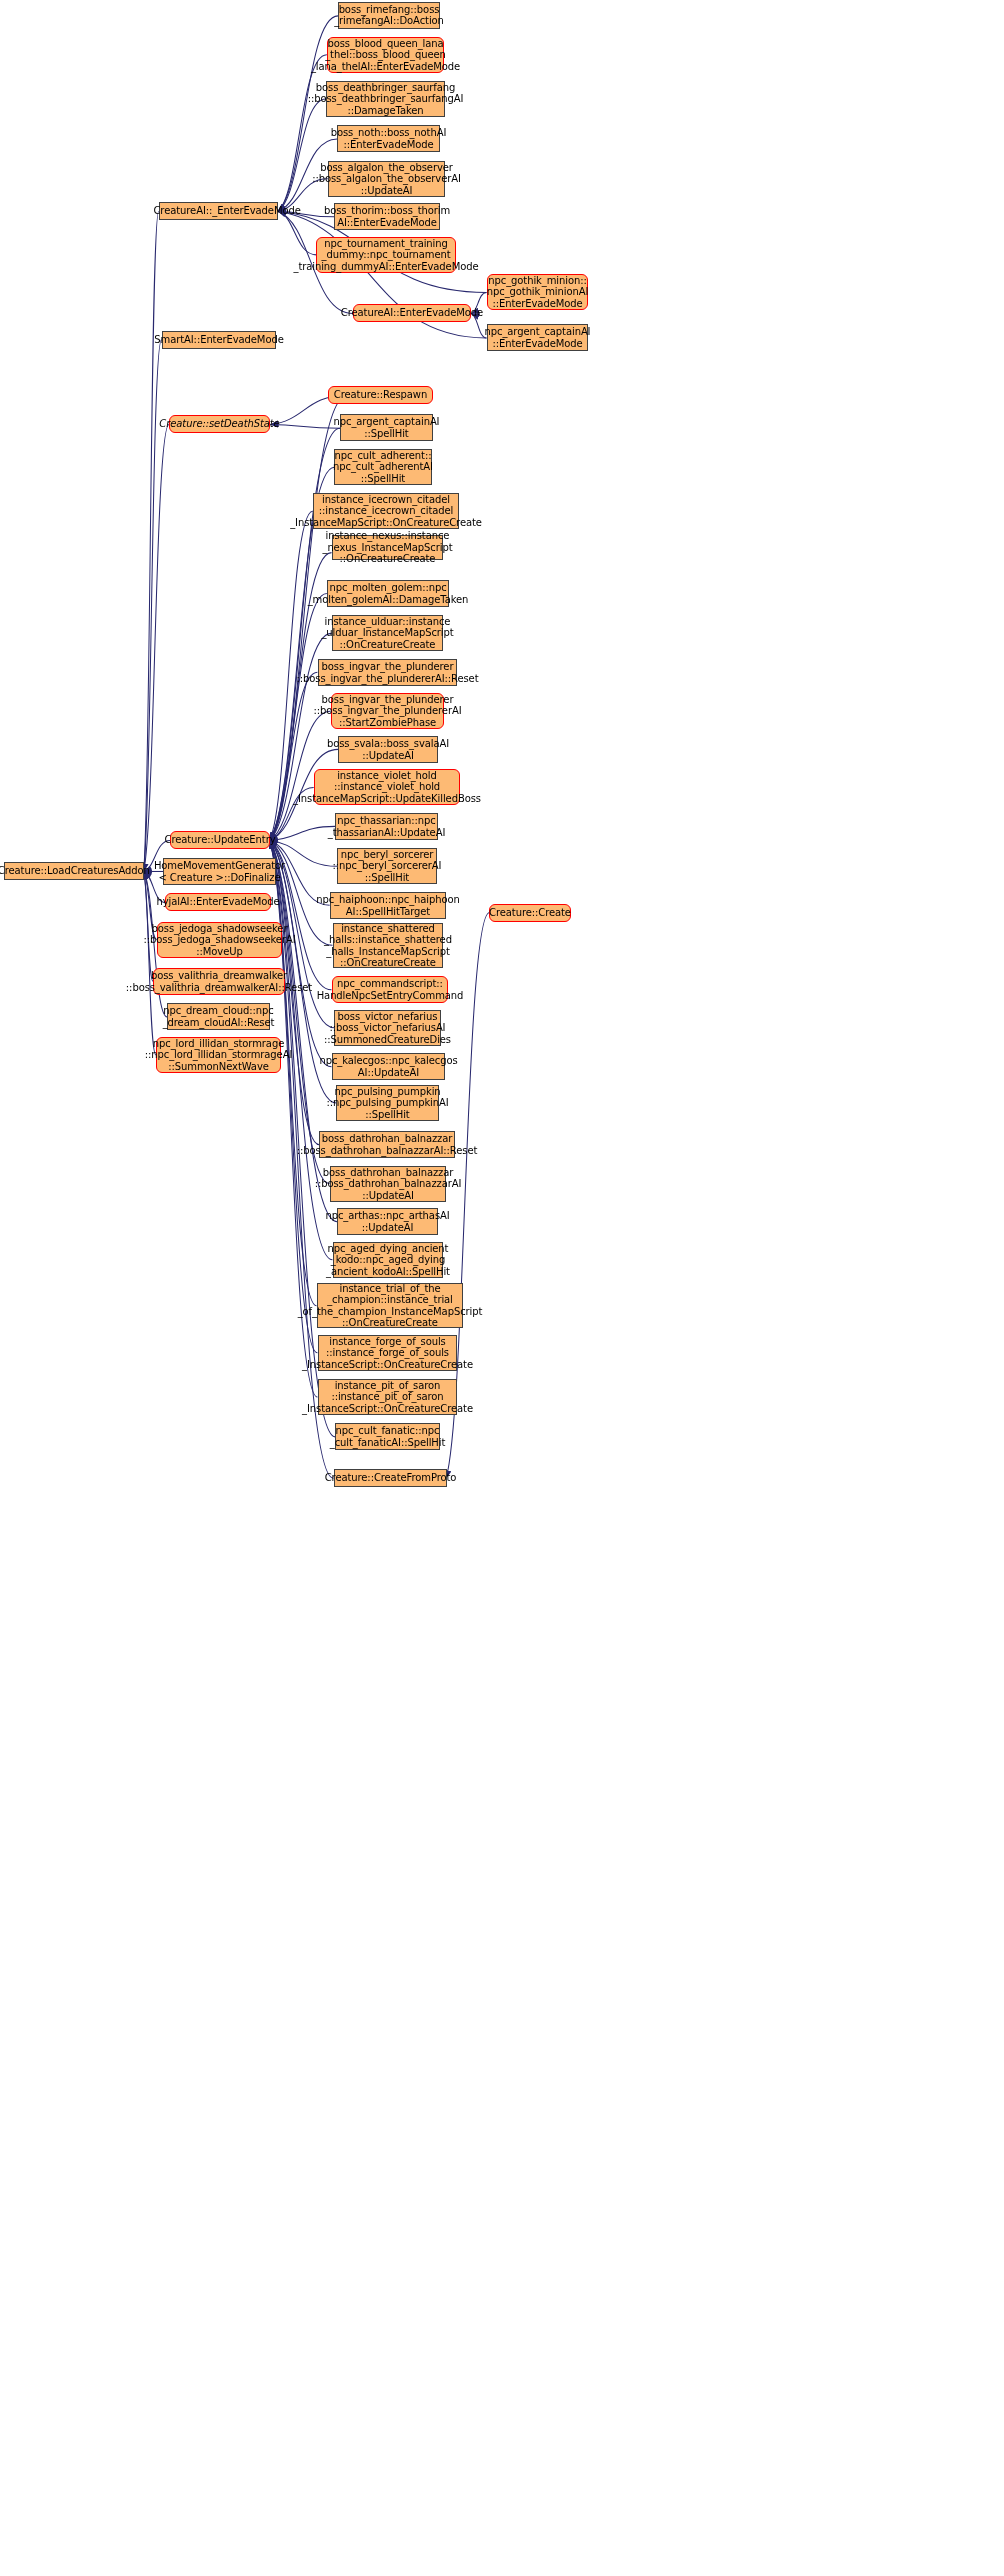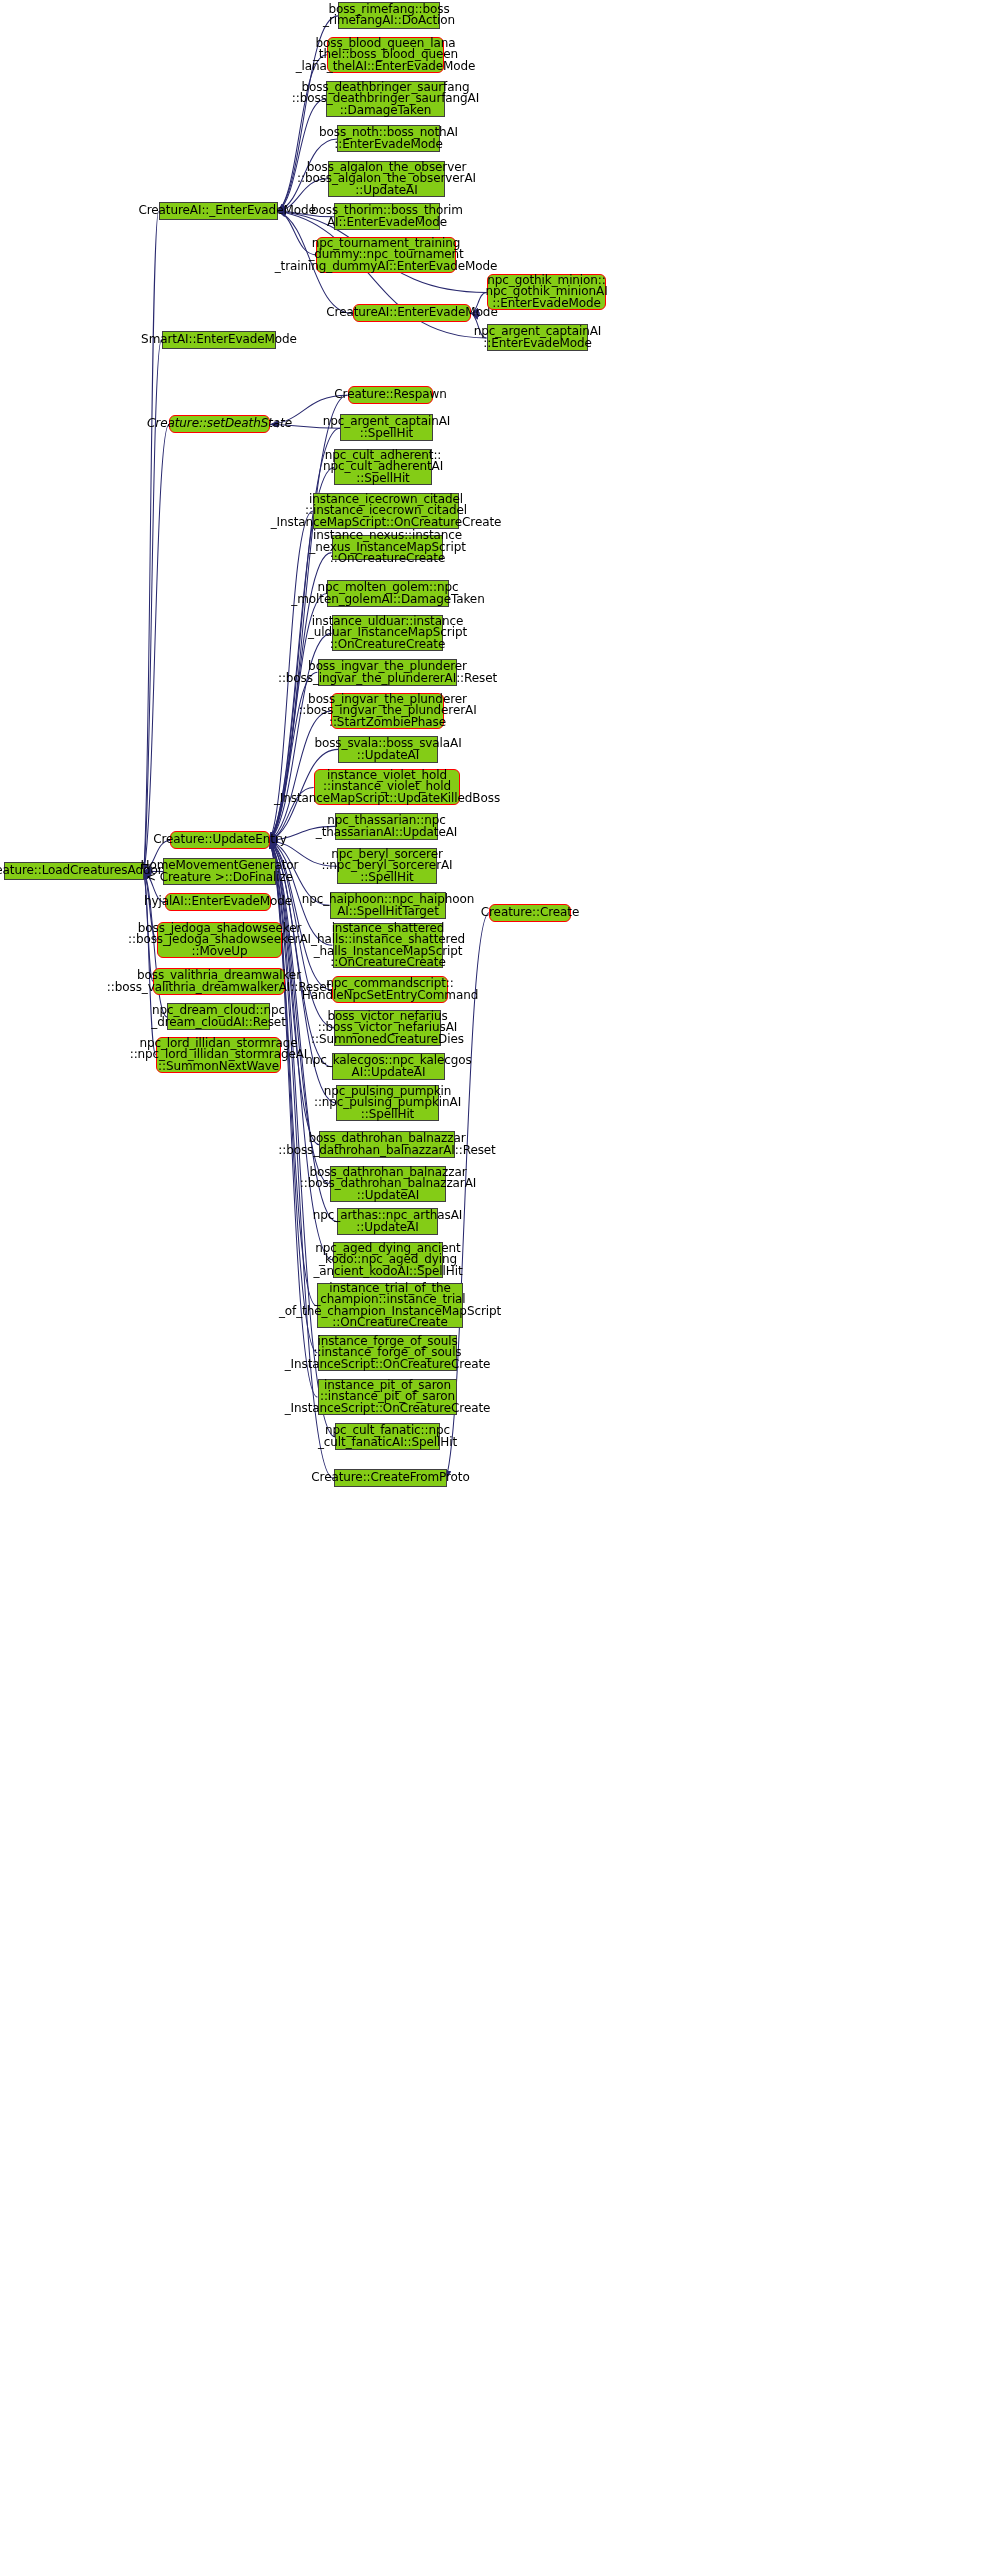--- a/index.html
+++ b/index.html
@@ -1,21 +1,21 @@
 <!DOCTYPE html>
 <html style="font-size:15px"><head>
 <meta charset="utf-8">
 <style>
   html,body{margin:0;padding:0;background:#ffffff;}
   body{font-family:"DejaVu Sans","Liberation Sans",sans-serif;}
   #graph{position:relative;width:1004px;height:2576px;background:#fff;overflow:hidden;}
   svg.edges{position:absolute;left:0;top:0;width:1004px;height:2576px;pointer-events:none;}
   .node{position:absolute;box-sizing:border-box;display:flex;align-items:center;justify-content:center;
-        text-align:center;background:#84cc16;border:0.9px solid #404040;color:#000000;
-        font-size:12px;line-height:11.5px;letter-spacing:-0.1px;white-space:pre-line;padding:0.9px 2.8px;}
+        text-align:center;background:#fdba74;border:0.9px solid #404040;color:#000000;
+        font-size:10px;line-height:11.5px;letter-spacing:-0.1px;white-space:pre-line;padding:0.9px 2.8px;}
   .node.red{border-color:#ff0000;border-radius:6px;}
   .node.thick{border-width:1.2px;}
 </style>
 </head>
 <body>
 
 <div id="graph">
   <svg class="edges" id="edge-layer" viewBox="0 0 1069 2742">
     <defs>
       <marker id="ah" markerWidth="9" markerHeight="7" refX="8.5" refY="3.5" orient="auto" markerUnits="userSpaceOnUse">
@@ -109,26 +109,26 @@
 ::EnterEvadeMode</div>
       <div class="node thick" style="left: 328px; top: 161px; width: 117px; height: 36px;">boss_algalon_the_observer
 ::boss_algalon_the_observerAI
 ::UpdateAI</div>
       <div class="node thick" style="left: 334px; top: 203px; width: 106px; height: 27px;">boss_thorim::boss_thorim
 AI::EnterEvadeMode</div>
       <div class="node red" style="left: 316px; top: 237px; width: 140px; height: 36px;">npc_tournament_training
 _dummy::npc_tournament
 _training_dummyAI::EnterEvadeMode</div>
       <div class="node red" style="left: 353px; top: 304px; width: 118px; height: 18px;">CreatureAI::EnterEvadeMode</div>
-      <div class="node red" style="left: 487px; top: 274px; width: 119px; height: 36px;">npc_gothik_minion::
+      <div class="node red" style="left: 487px; top: 274px; width: 101px; height: 36px;">npc_gothik_minion::
 npc_gothik_minionAI
 ::EnterEvadeMode</div>
       <div class="node thick" style="left: 487px; top: 324px; width: 101px; height: 27px;">npc_argent_captainAI
 ::EnterEvadeMode</div>
-      <div class="node red" style="left: 348px; top: 386px; width: 85px; height: 18px;">Creature::Respawn</div>
+      <div class="node red" style="left: 328px; top: 386px; width: 105px; height: 18px;">Creature::Respawn</div>
       <div class="node thick" style="left: 340px; top: 414px; width: 93px; height: 27px;">npc_argent_captainAI
 ::SpellHit</div>
       <div class="node thick" style="left: 334px; top: 449px; width: 98px; height: 36px;">npc_cult_adherent::
 npc_cult_adherentAI
 ::SpellHit</div>
       <div class="node thick" style="left: 313px; top: 493px; width: 146px; height: 36px;">instance_icecrown_citadel
 ::instance_icecrown_citadel
 _InstanceMapScript::OnCreatureCreate</div>
       <div class="node thick" style="left: 332px; top: 535px; width: 111px; height: 25px;">instance_nexus::instance
 _nexus_InstanceMapScript

